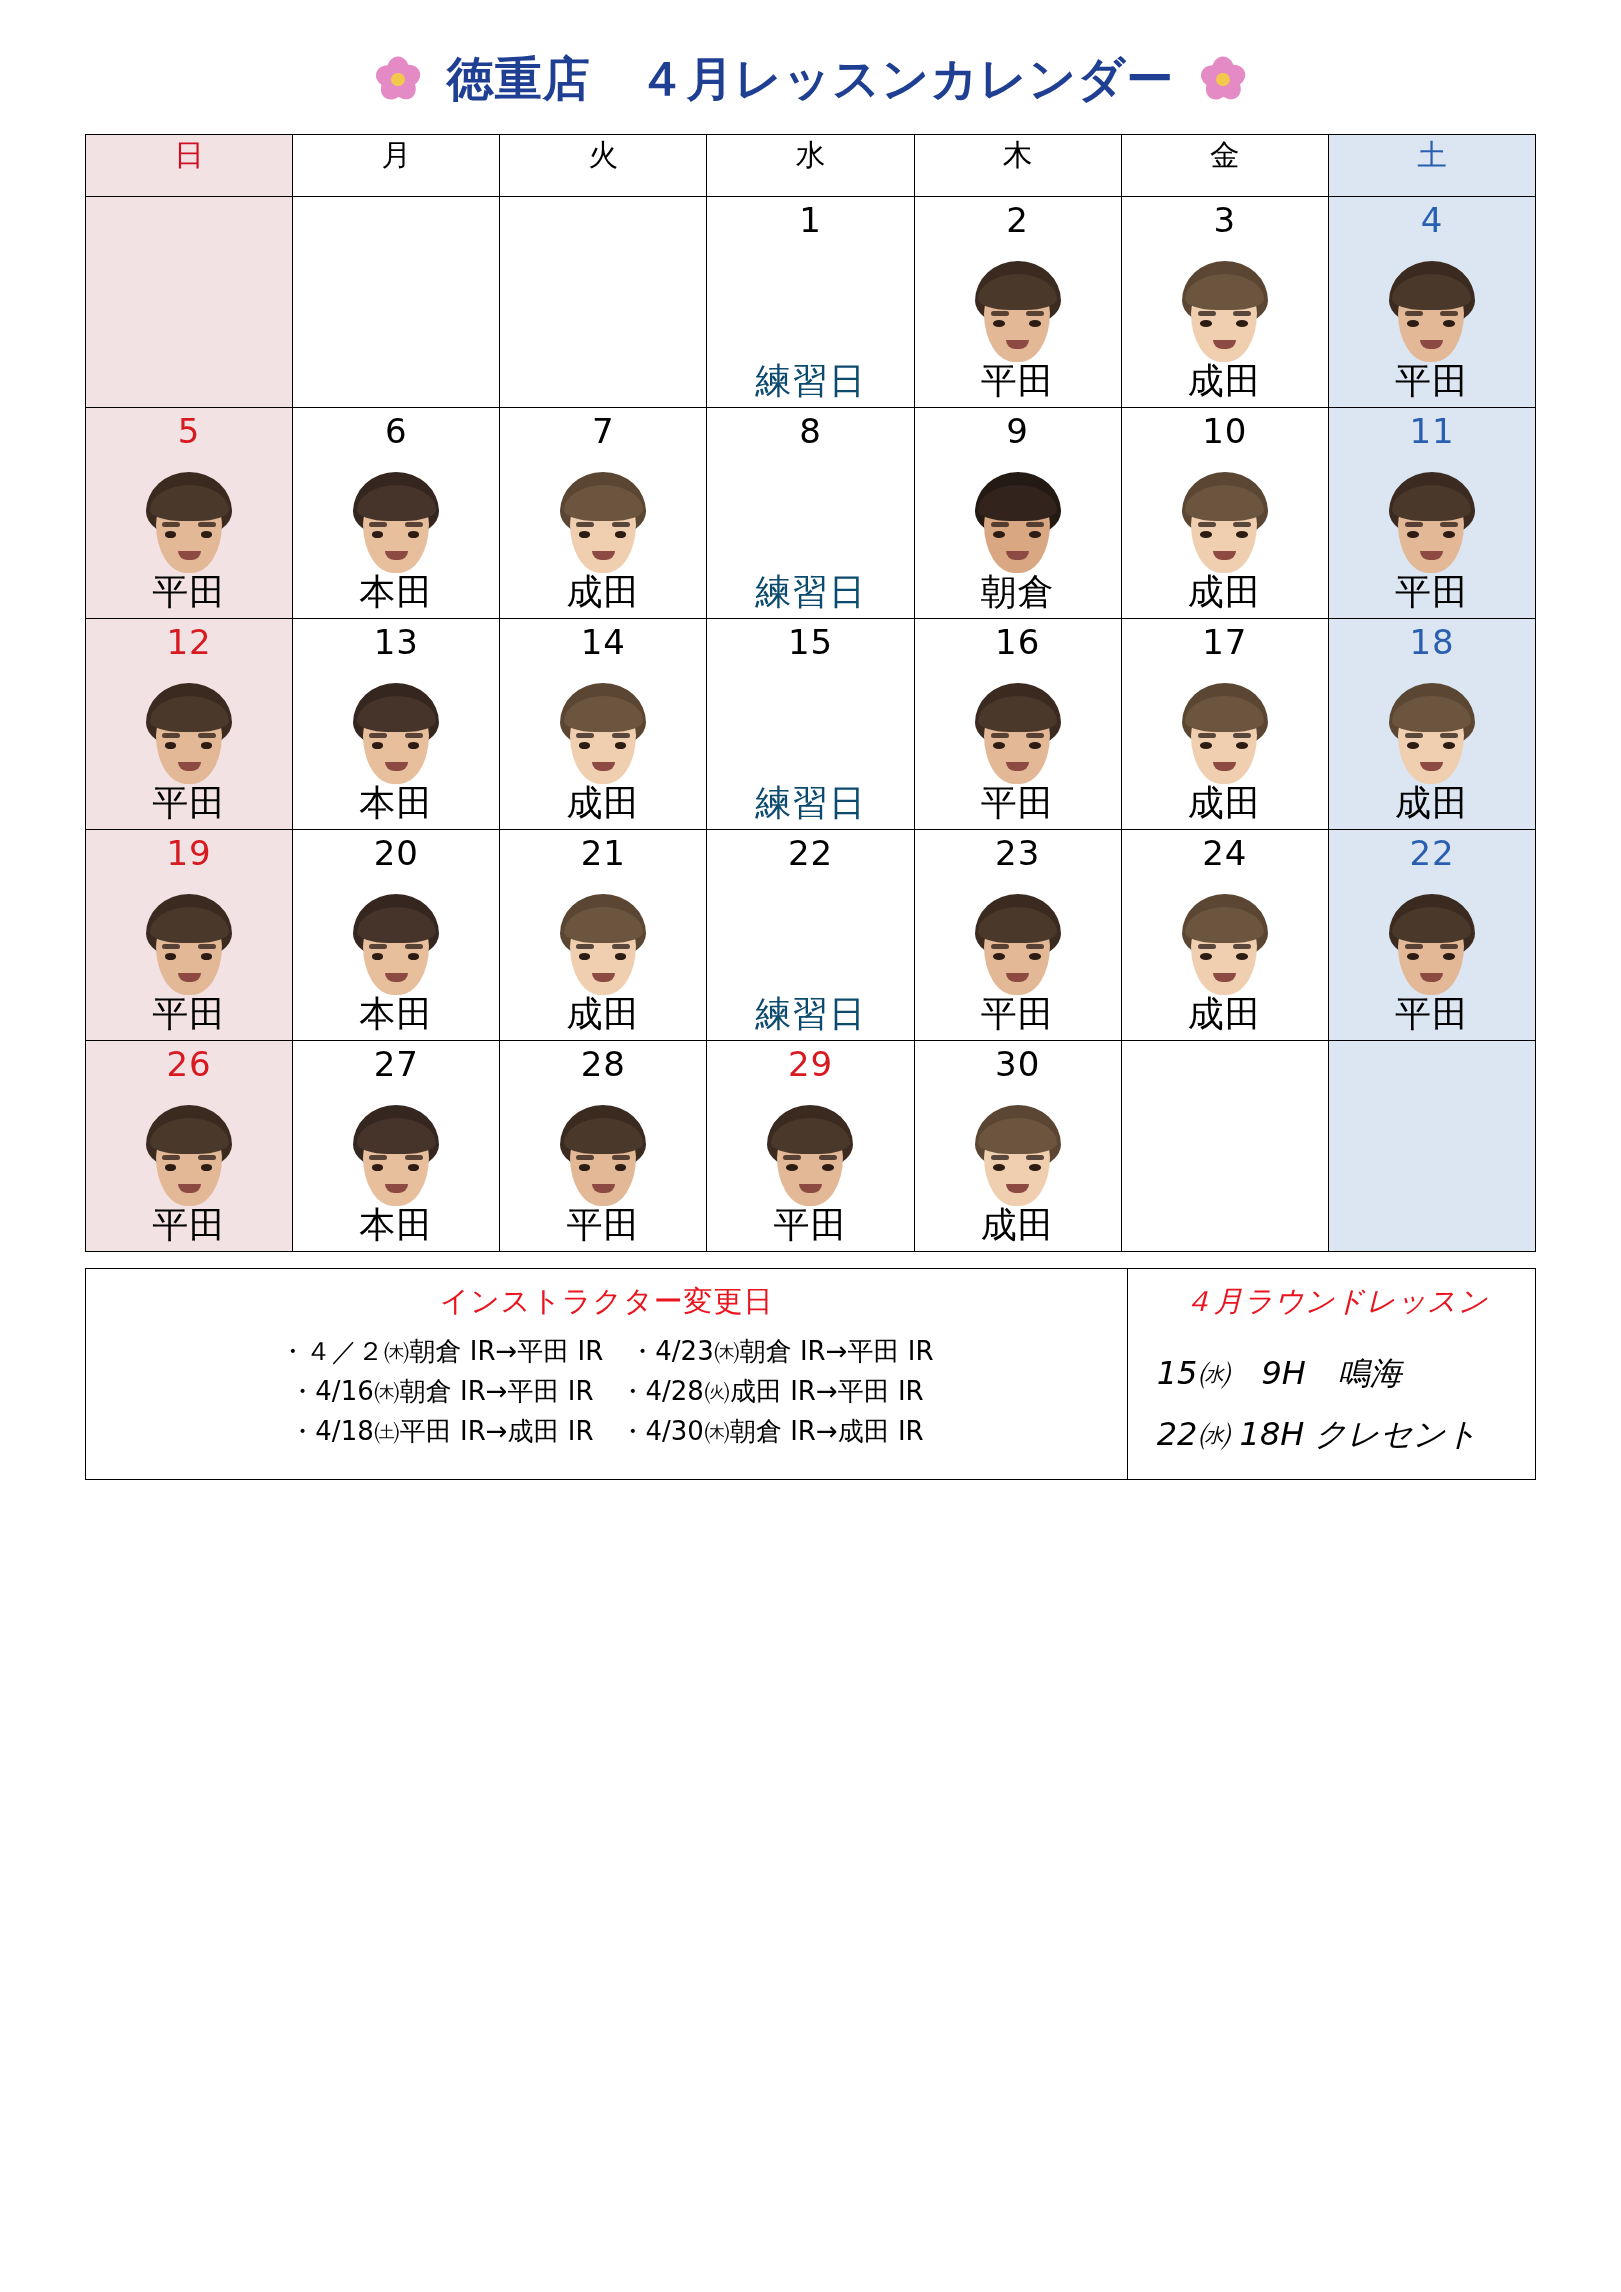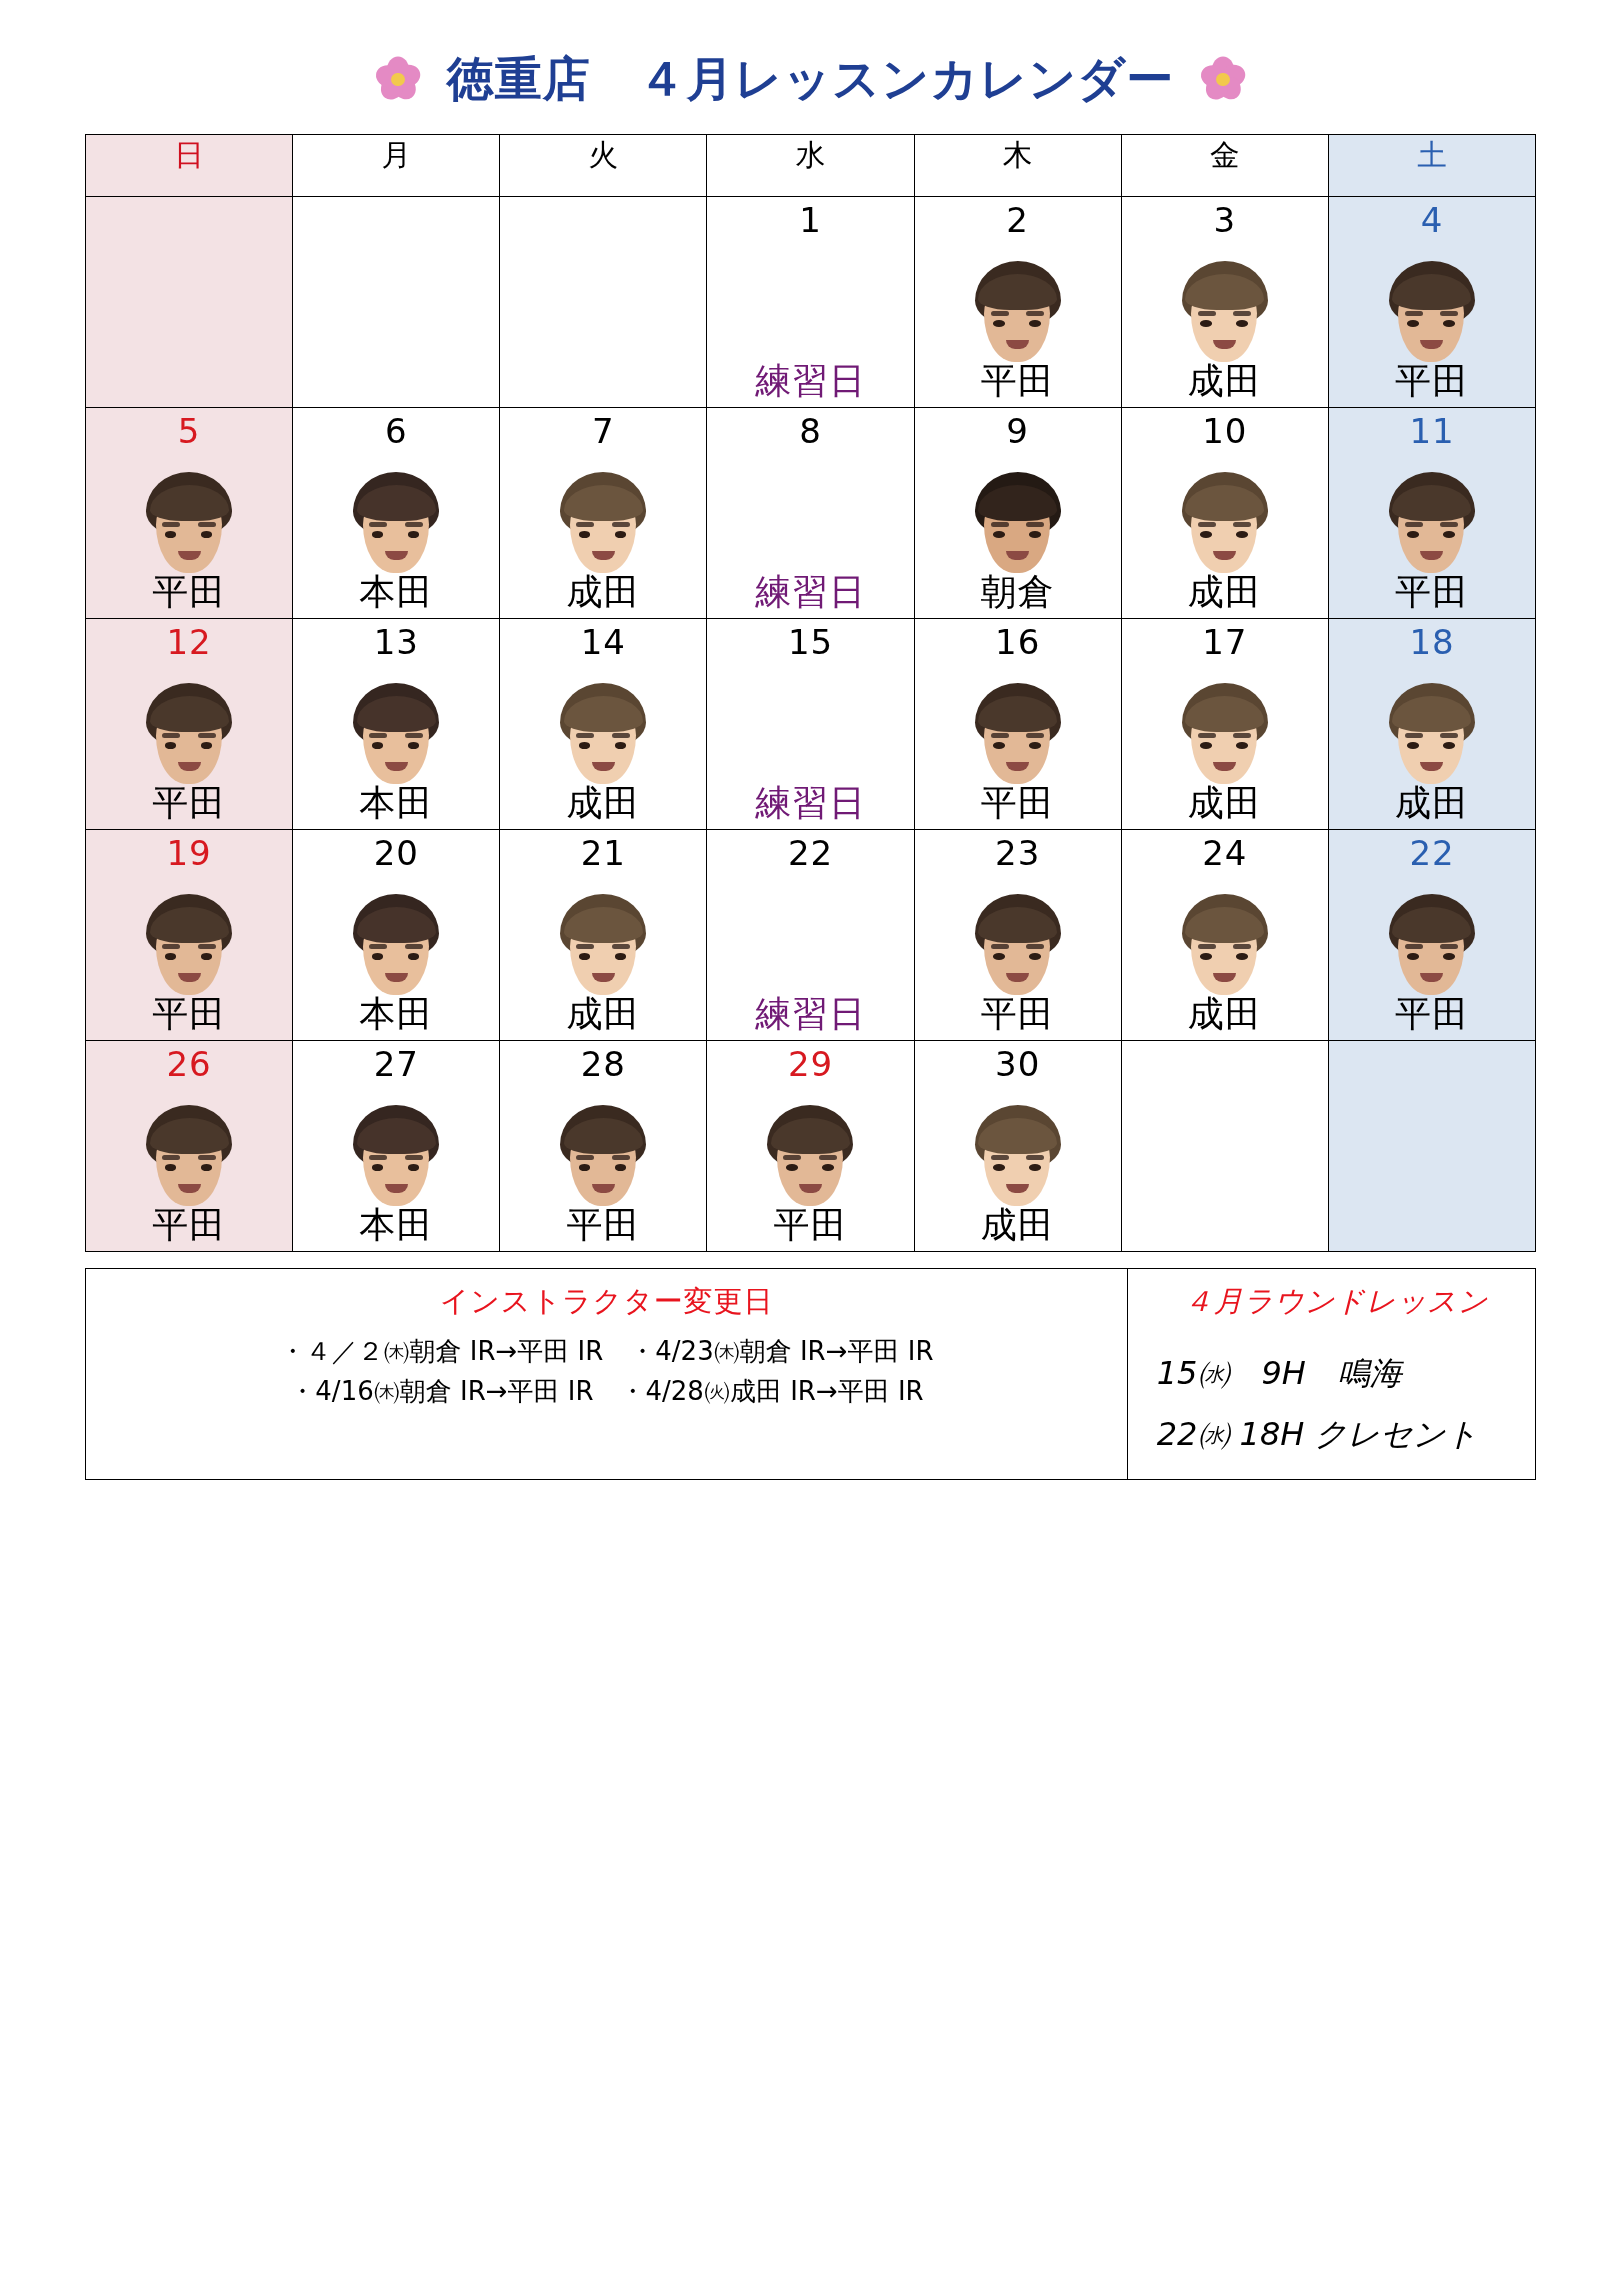--- a/index.html
+++ b/index.html
@@ -168,21 +168,21 @@
 
   .name {
     font-family: "DejaVu Sans", sans-serif;
     font-size: 36px;
     line-height: 1.05;
     text-align: center;
     padding-bottom: 7.2px;
     letter-spacing: 0.9px;
   }
   .name.red {
-    color: #701a75;
+    color: #0c4a6e;
   }
 
   
   .notes {
     display: flex;
     margin-top: 16px;
     gap: 0;
   }
   .notes-left {
     flex: 0 0 1043px;
@@ -735,20 +735,21 @@
           </td>
         </tr>
       </tbody>
   </table>
 
   <div class="notes">
     <div class="notes-left">
       <div class="notes-title">インストラクター変更日</div>
       <div class="notes-line">・４／２㈭朝倉 IR→平田 IR　・4/23㈭朝倉 IR→平田 IR</div>
       <div class="notes-line">・4/16㈭朝倉 IR→平田 IR　・4/28㈫成田 IR→平田 IR</div>
+      <div class="notes-line">・4/18㈯平田 IR→成田 IR　・4/30㈭朝倉 IR→成田 IR</div>
     </div>
     <div class="notes-right">
       <div class="notes-title">４月ラウンドレッスン</div>
       <div class="round-spacer"></div>
       <div class="round-line">15㈬　9H　鳴海</div>
       <div class="round-line">22㈬ 18H クレセント</div>
     </div>
   </div>
 
 </div>

